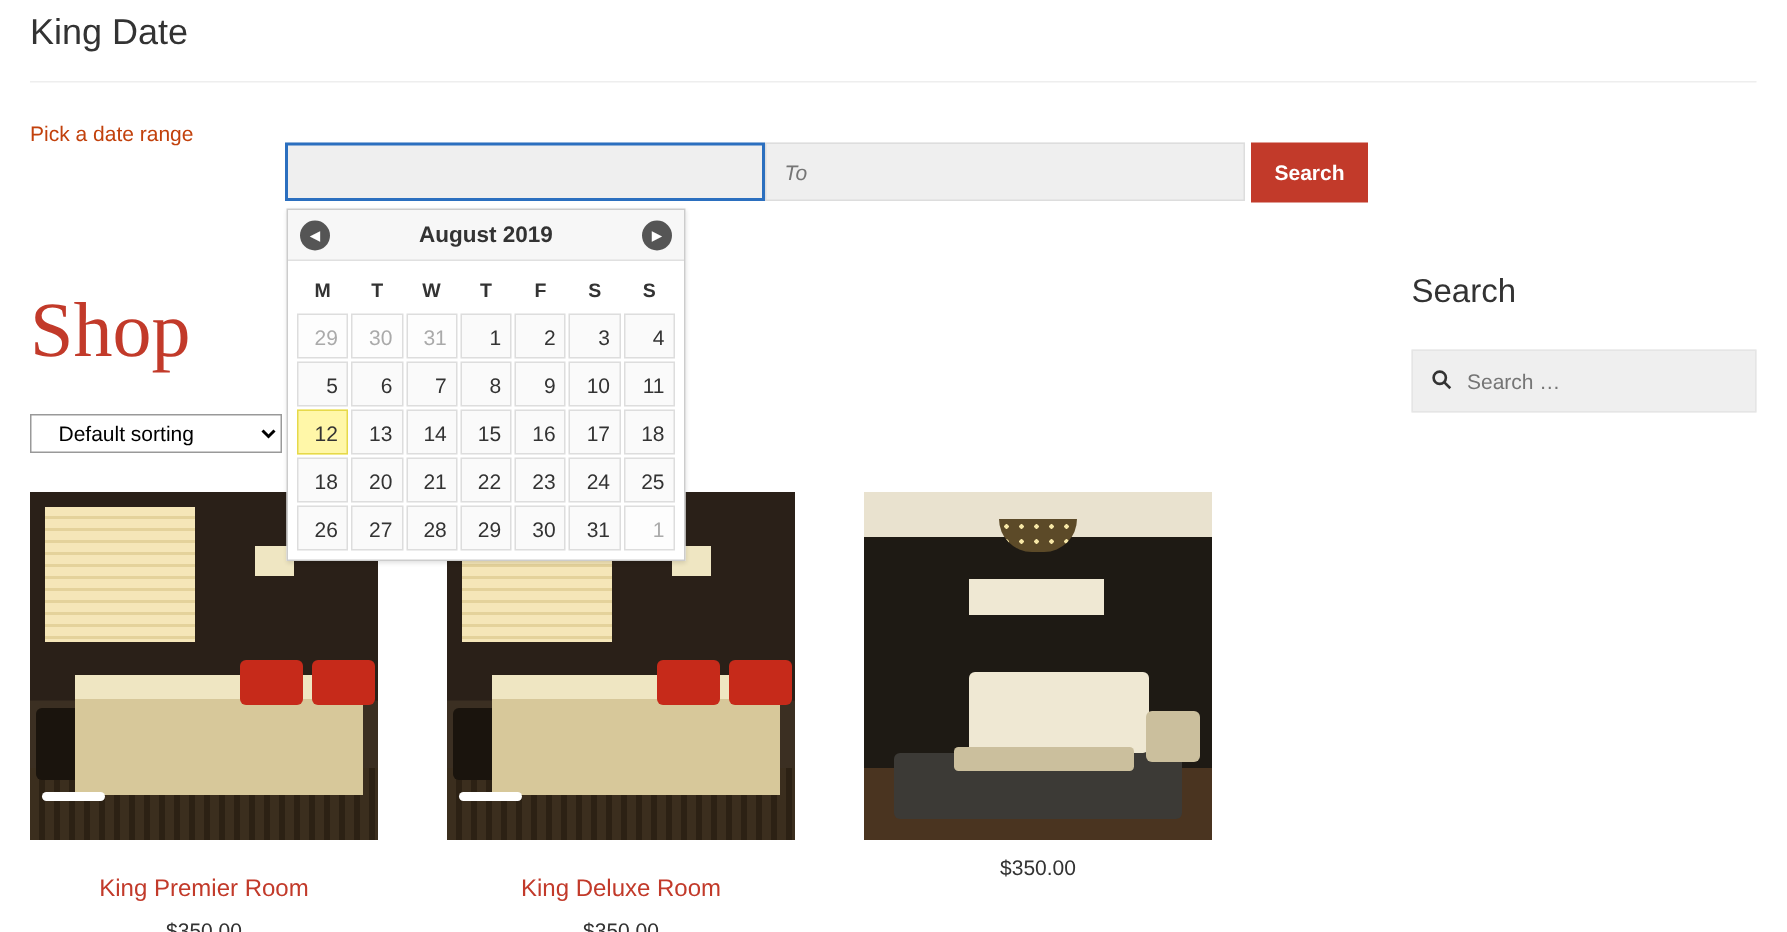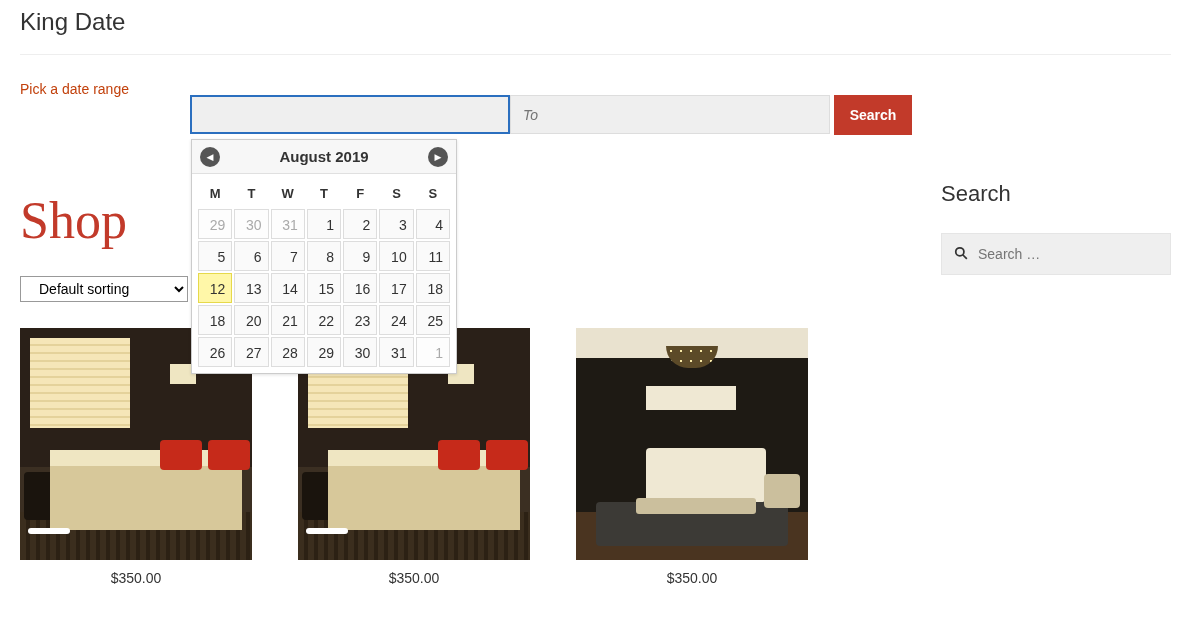--- a/index.html
+++ b/index.html
@@ -252,39 +252,41 @@
                 <div class="lamp"></div>
                 <div class="floor"></div>
                 <div class="sidechair"></div>
                 <div class="bed">
                   <div class="pillow p1"></div>
                   <div class="pillow p2"></div>
                 </div>
                 <div class="tabletop"></div>
               </div>
             </div>
+            <div class="prod-title">King Premier Room</div>
             <div class="prod-price">$350.00</div>
           </div>
           <div class="product">
             <div class="product-img">
               <div class="room-inner">
                 <div class="wall"></div>
                 <div class="window">
                   <div class="blinds"></div>
                 </div>
                 <div class="lamp"></div>
                 <div class="floor"></div>
                 <div class="sidechair"></div>
                 <div class="bed">
                   <div class="pillow p1"></div>
                   <div class="pillow p2"></div>
                 </div>
                 <div class="tabletop"></div>
               </div>
             </div>
+            <div class="prod-title">King Deluxe Room</div>
             <div class="prod-price">$350.00</div>
           </div>
           <div class="product">
             <div class="product-img">
               <div class="room-inner">
                 <div class="suite-wall"></div>
                 <div class="suite-ceiling"></div>
                 <div class="chandelier"></div>
                 <div class="suite-window"></div>
                 <div class="suite-floor"></div>

